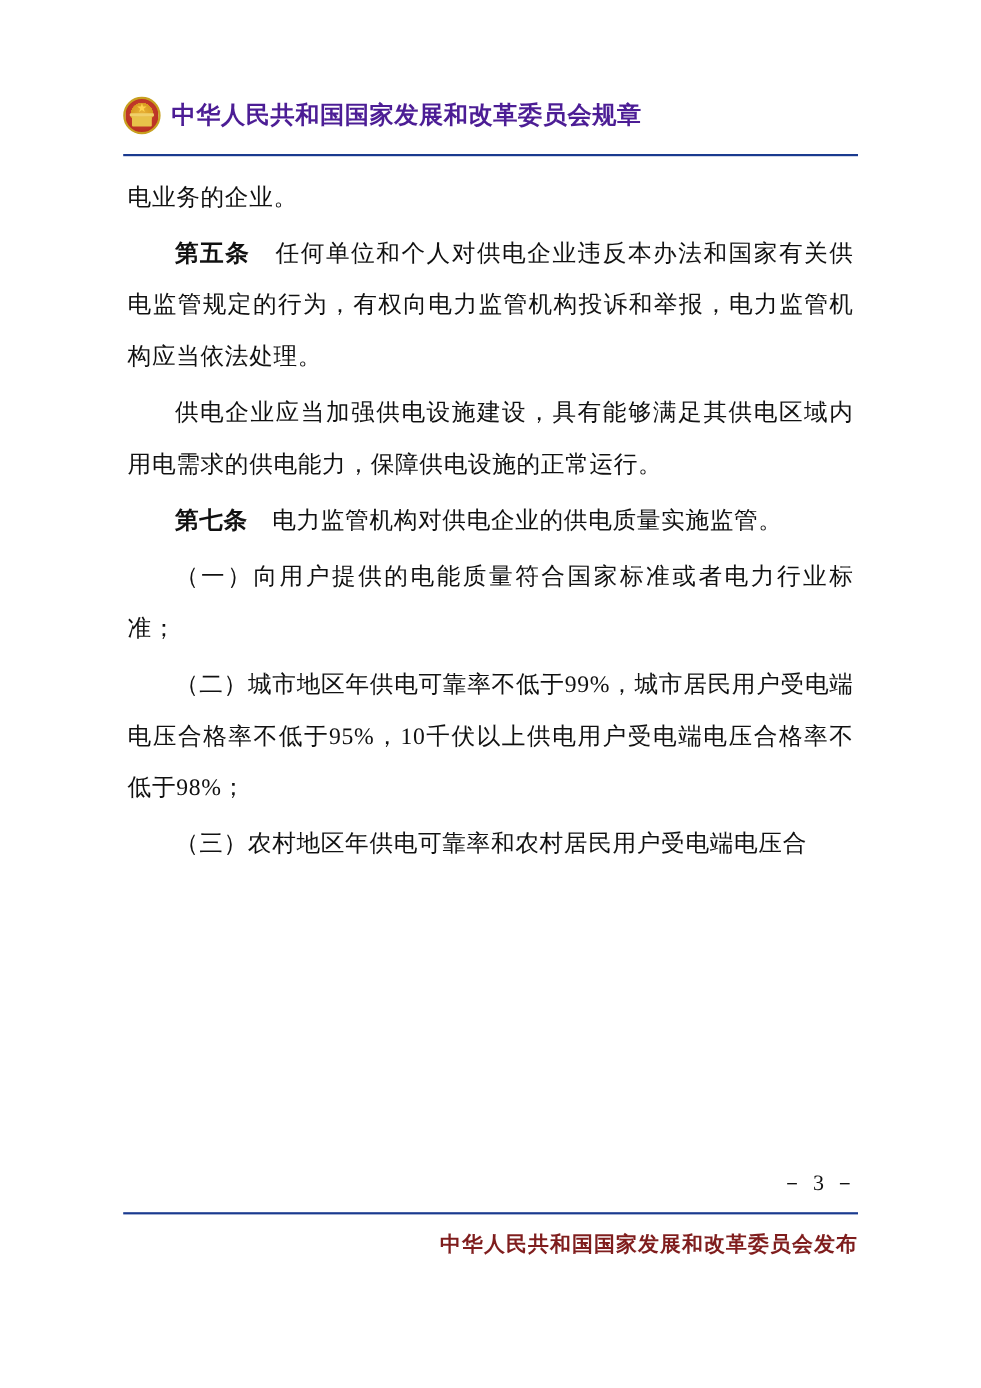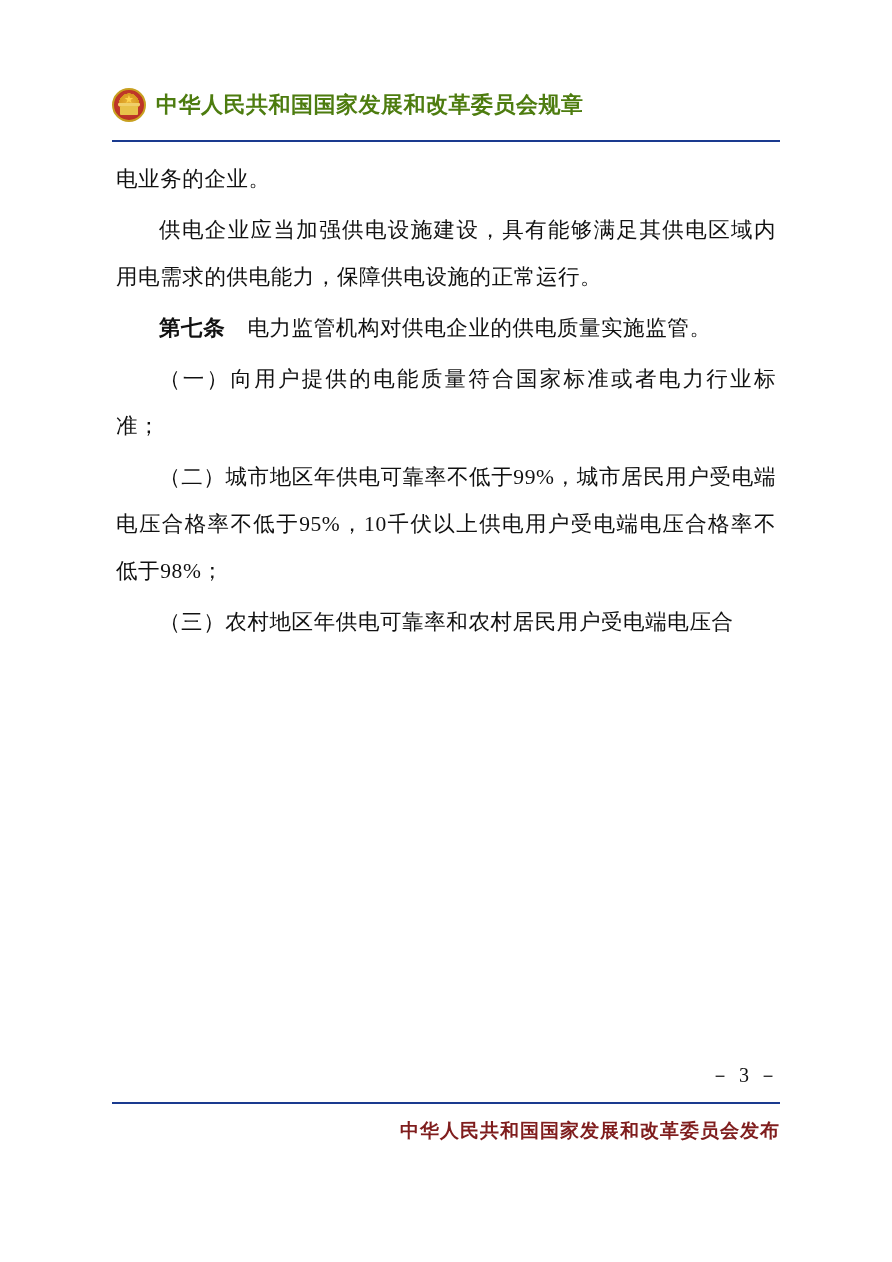--- a/index.html
+++ b/index.html
@@ -73,21 +73,21 @@
     left: -2px;
     width: 22px;
     height: 3px;
     background: #f0d06a;
     border-radius: 1px;
   }
   .header-title {
     font-family: Liberation Serif, serif;
     font-weight: bold;
     font-size: 22px;
-    color: #4d7c0f;
+    color: #4c1d95;
     letter-spacing: 0.5px;
     white-space: nowrap;
   }
   .header-rule {
     position: absolute;
     top: 140px;
     left: 112px;
     right: 112px;
     height: 0;
     border-top: 2px solid #1a3a8f;
@@ -167,20 +167,21 @@
     </span>
     <span class="header-title">中华人民共和国国家发展和改革委员会规章</span>
   </div>
 
   <div class="header-rule"></div>
 
   <div class="content">
 
     <p>电业务的企业。</p>
 
+    <p class="indent"><span class="article-label">第五条</span><span>　任何单位和个人对供电企业违反本办法和国家有关供电监管规定的行为，有权向电力监管机构投诉和举报，电力监管机构应当依法处理。</span></p>
 
 
 
     <p class="indent">供电企业应当加强供电设施建设，具有能够满足其供电区域内用电需求的供电能力，保障供电设施的正常运行。</p>
 
     <p class="indent"><span class="article-label">第七条</span><span>　电力监管机构对供电企业的供电质量实施监管。</span></p>
 
 
     <p class="indent">（一）向用户提供的电能质量符合国家标准或者电力行业标准；</p>
 

